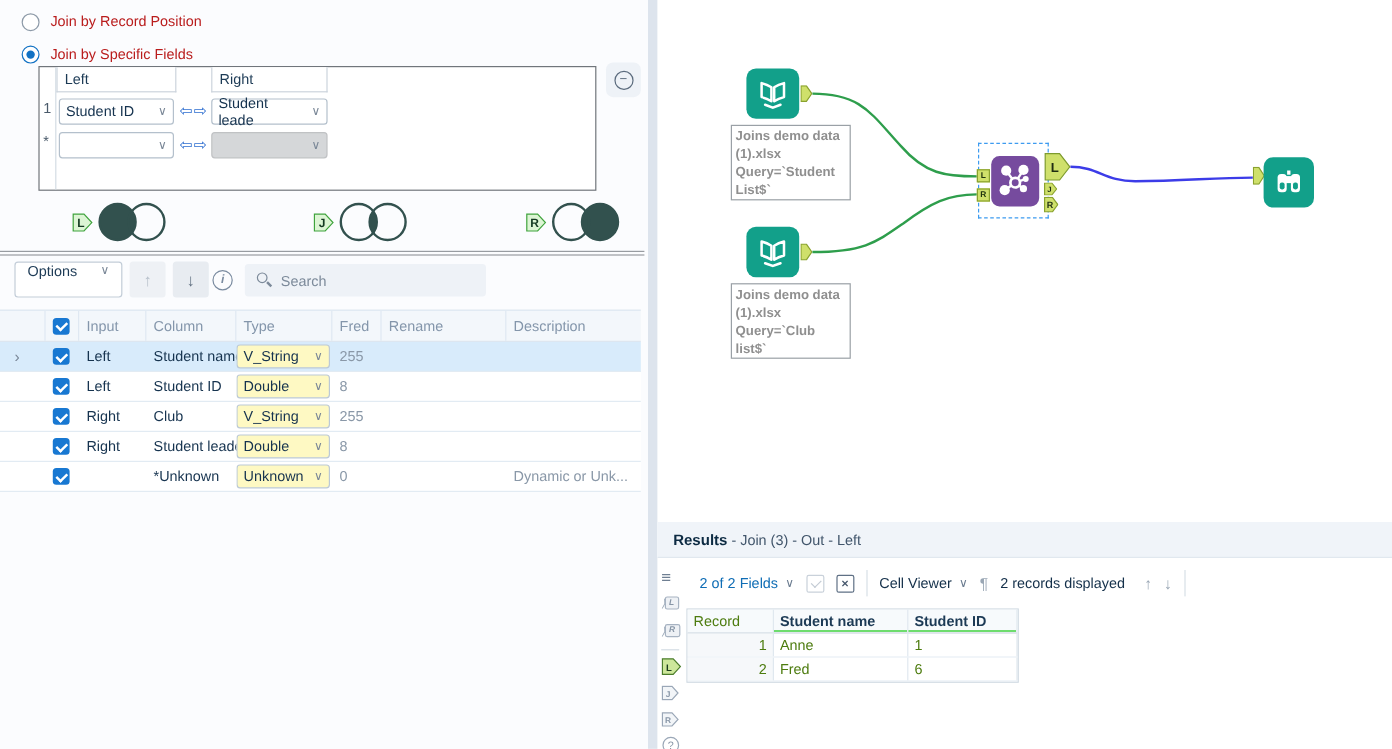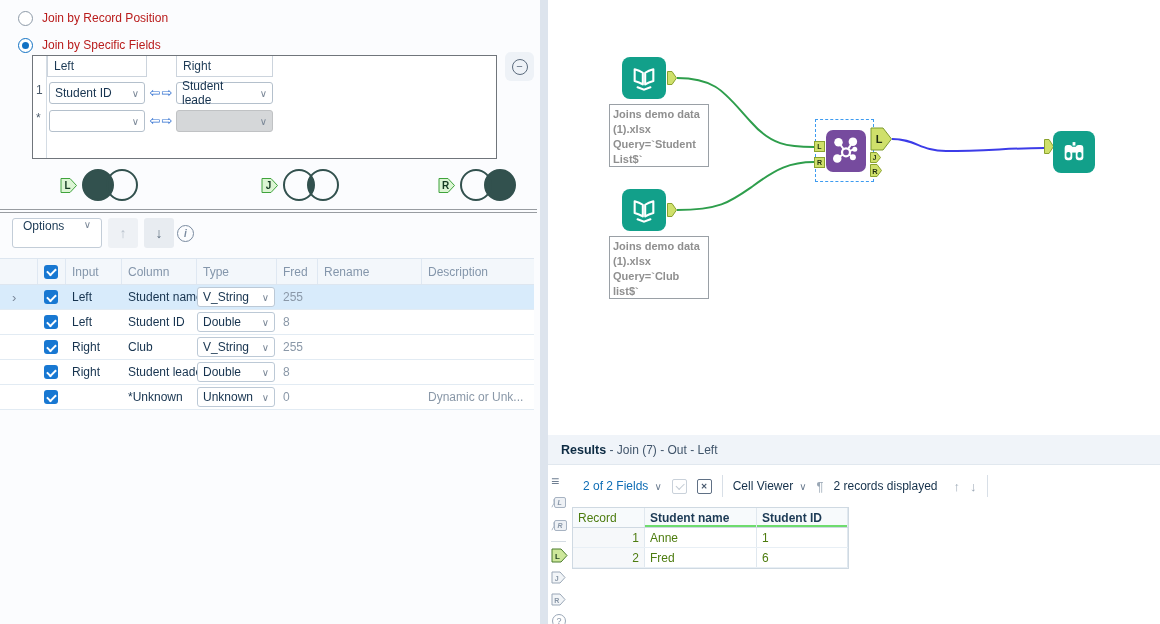--- a/index.html
+++ b/index.html
@@ -65,21 +65,21 @@
   .grid-row.sel { background:#d8ebfb; }
   .gc { display:flex; align-items:center; padding-left:6px; overflow:hidden; white-space:nowrap; }
   .gc.last { border-right:none; }
   .gc.size { color:#8a98a8; }
   .gc.desc { color:#8a98a8; }
   .gc.expander { color:#7a8798; font-size:13px; padding-left:12px; }
   .checkbox { width:14px; height:14px; background:#1878d2; border-radius:3px; position:relative; flex:none; cursor:default; }
   .checkbox::after { content:""; position:absolute; left:3px; top:3.5px; width:7px; height:4px;
     border-left:2px solid #fff; border-bottom:2px solid #fff; transform:rotate(-45deg); }
   .typecell { padding:0 2px 0 0; }
-  .dropdown.sm { height:20px; width:100%; border-color:#bcc9d6; background:#ffffff; }
+  .dropdown.sm { height:20px; width:100%; border-color:#bcc9d6; background:#fef9c3; }
 
   
   .canvas { position:absolute; left:548px; top:0; width:612px; height:435px; background:#fff; }
   .wires { position:absolute; inset:0; }
   .tool { position:absolute; border-radius:8px; display:flex; align-items:center; justify-content:center; cursor:default; }
   .tool.teal { background:#12a08a; }
   .tool.purple { background:#764b9e; border-radius:7px; }
   .annotation { position:absolute; width:100px; border:1px solid #9aa0a6; background:#fff; padding:2px 3px;
     font-size:11px; font-weight:bold; color:#8f8f8f; line-height:1.35; white-space:pre-line; cursor:default; }
   .join-select { position:absolute; border:1px dashed #3d9bf0; }
@@ -223,20 +223,24 @@
     <span class="chev" style="color:#7a8797;font-size:10px;">∨</span>
   </div>
   <div class="sq-btn btn-up">
     <span>↑</span>
   </div>
   <div class="sq-btn btn-down">
     <span>↓</span>
   </div>
   <div class="info-btn">
     <span>i</span>
+  </div>
+  <div class="search-box">
+    <span class="mag"></span>
+    <input type="text" placeholder="Search" style="">
   </div>
 
   <div class="grid">
     <div class="grid-cols grid-header">
       <div class="gc expander"></div>
       <div class="gc">
           <span class="checkbox"></span>
         </div>
       <div class="gc">Input</div>
       <div class="gc">Column</div>
@@ -422,21 +426,21 @@
       <rect x="10" y="7.5" width="4" height="5" fill="#fff"></rect>
       <rect x="10.8" y="3.5" width="2.4" height="3" fill="#fff"></rect>
       <rect x="5.5" y="12" width="3.5" height="5" rx="1.5" fill="#12a08a"></rect>
       <rect x="15" y="12" width="3.5" height="5" rx="1.5" fill="#12a08a"></rect>
     </svg>
   </div>
 </div>
 
 <div class="results">
   <div class="results-header">
-    <b>Results</b><span> - Join (7) - Out - Left</span>
+    <b>Results</b><span> - Join (3) - Out - Left</span>
   </div>
   <div class="results-body">
     <div class="strip">
       <div class="strip-item icon-list" style="top:8px;">
           <span>≡</span>
         </div>
       <div class="strip-item strip-anchor" style="top:32px;">
         <i class="brk">⟩</i>
         <i class="bx">L</i>
       </div>

